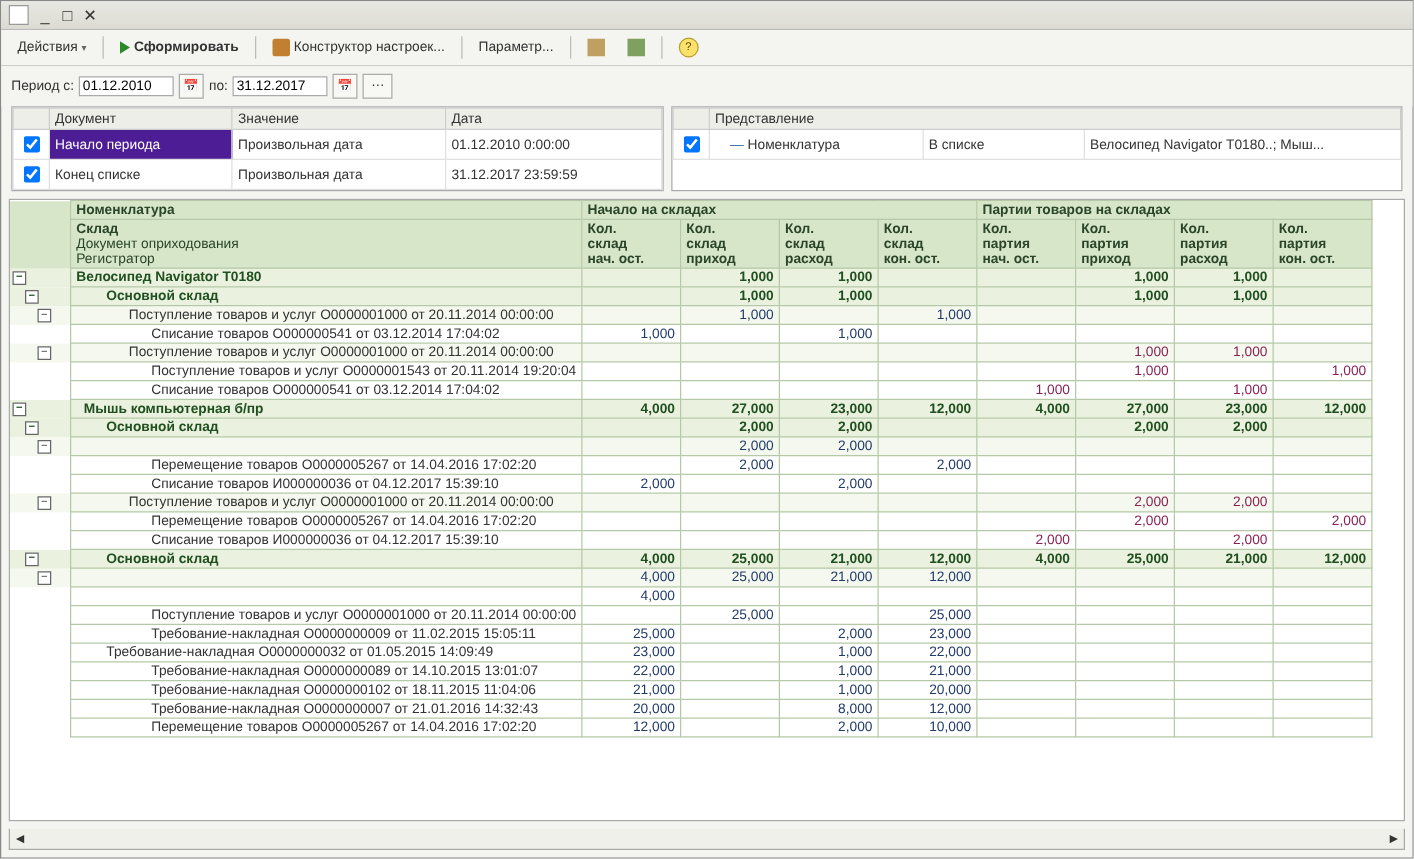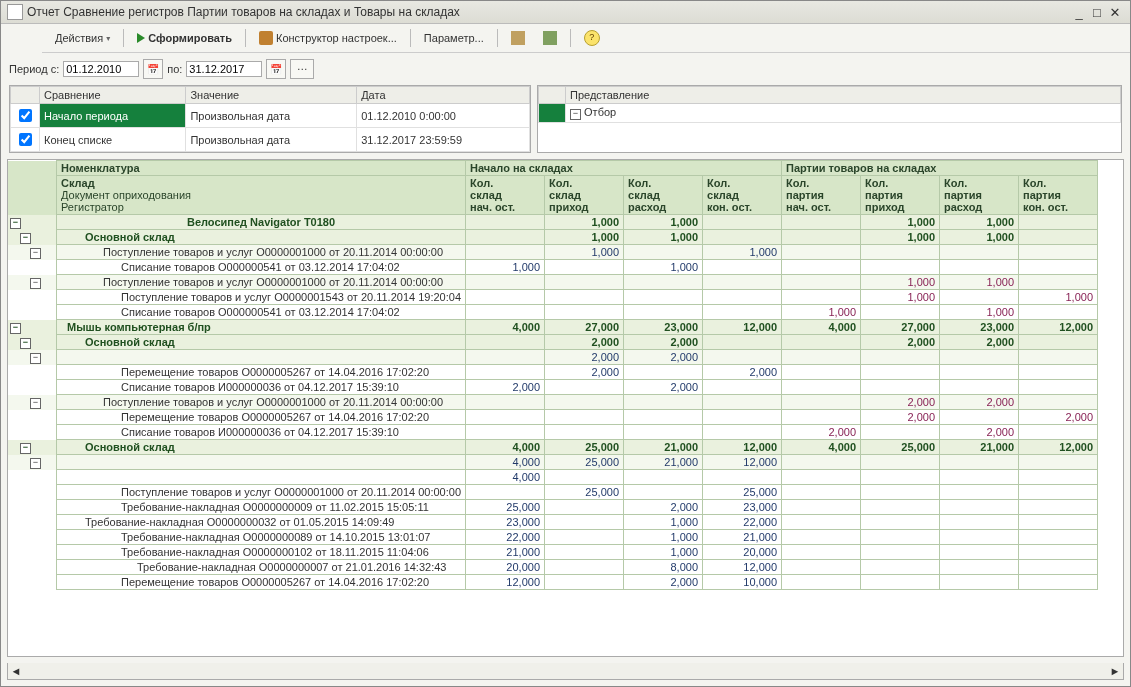--- a/index.html
+++ b/index.html
@@ -1,40 +1,40 @@
 <!DOCTYPE html>
 <html><head>
 <meta charset="utf-8">
 <style>
 html,body{margin:0;padding:0;font-family:Arial,sans-serif;font-size:11px;color:#333;background:#fff;height:100%;}
 .window{border:1px solid #888;width:1129px;height:685px;display:flex;flex-direction:column;background:#f4f4f0;}
 .titlebar{background:linear-gradient(#e8e8e2,#dcdcd4);padding:3px 6px;display:flex;align-items:center;border-bottom:1px solid #bbb;font-size:12px;}
 .titlebar .icon{width:14px;height:14px;background:#fff;border:1px solid #999;margin-right:4px;display:inline-block;}
 .titlebar .title{flex:1;}
 .titlebar .wbtn{width:18px;text-align:center;cursor:pointer;font-size:13px;}
-.toolbar{background:#f4f4f0;padding:3px 6px;display:flex;align-items:center;gap:4px;border-bottom:1px solid #ccc;margin-left:41px;}
+.toolbar{background:#f4f4f0;padding:3px 6px;display:flex;align-items:center;gap:4px;border-bottom:1px solid #ccc;}
 .toolbar .sep{width:1px;height:18px;background:#bbb;margin:0 2px;}
 .tbtn{padding:2px 6px;cursor:pointer;display:flex;align-items:center;gap:3px;border:1px solid transparent;border-radius:2px;}
 .ticon{width:14px;height:14px;display:inline-block;}
 .ticon.play{width:0;height:0;border-left:8px solid #2a8a2a;border-top:5px solid transparent;border-bottom:5px solid transparent;}
 .ticon.gear{background:#c08030;border-radius:2px;}
 .ticon.edit{background:#c0a060;}
 .ticon.qmark{width:14px;height:14px;background:#fbe36b;border:1px solid #b8a030;border-radius:50%;text-align:center;line-height:13px;font-size:9px;color:#604000;}
 .period-row{padding:6px 8px;display:flex;align-items:center;gap:4px;background:#f4f4f0;}
 .period-row label{}
 .dateinput{border:1px solid #aaa;background:#fff;padding:1px 2px;width:70px;font-size:11px;}
 .calbtn{width:18px;height:18px;border:1px solid #aaa;background:#f8f8f4;cursor:pointer;display:flex;align-items:center;justify-content:center;font-size:10px;}
 .smallbtn{width:22px;height:18px;border:1px solid #aaa;background:#f8f8f4;cursor:pointer;}
 .panels{display:flex;gap:6px;padding:0 8px 6px 8px;}
 .panel{flex:1;border:1px solid #aaa;background:#fff;}
 .panel table{width:100%;border-collapse:collapse;}
 .panel th{background:#eeeee8;border:1px solid #ccc;padding:2px 4px;text-align:left;font-weight:normal;}
 .panel td{border:1px solid #e0e0e0;padding:2px 4px;}
 .panel .chk{width:18px;text-align:center;}
-.panel td.sel{background:#15803d;color:#fff;}
+.panel td.sel{background:#4c1d95;color:#fff;}
 .panel .node{padding-left:16px;}
 .report{flex:1;margin:0 6px 6px 6px;border:1px solid #aaa;background:#fff;overflow:auto;position:relative;}
 .rg{border-collapse:collapse;}
 .rg th,.rg td{border:1px solid #b5c9a8;padding:1px 4px;white-space:nowrap;}
 .rg th{background:#d7e6c8;text-align:left;font-weight:bold;color:#2a452a;}
 .rg td.num{text-align:right;color:#223a6a;}
 .rg tr.g0 td{background:#eaf1de;color:#205020;font-weight:bold;}
 .rg tr.g1 td{background:#eaf1de;color:#205020;font-weight:bold;}
 .rg tr.g2 td{background:#f4f8ee;}
 .rg tr.g3 td{background:#fff;}
@@ -45,21 +45,20 @@
 .scroll-strip{height:16px;display:flex;align-items:center;border-top:1px solid #ccc;background:#f0f0ea;margin:0 6px 6px 6px;border:1px solid #aaa;border-top:none;}
 .scroll-strip .arrow{width:16px;text-align:center;cursor:pointer;}
 .scroll-strip .track{flex:1;position:relative;height:14px;}
 </style>
 </head>
 <body>
 
 <div class="window">
   <div class="titlebar">
     <span class="icon"></span>
-    <span class="title">Отчет  Сравнение регистров Партии товаров на складах и Товары на складах</span>
     <span class="wbtn">_</span>
     <span class="wbtn">□</span>
     <span class="wbtn">✕</span>
   </div>
 
   <div class="toolbar">
     <div class="tbtn">
         <span>Действия</span>
         <span style="font-size:8px;color:#666;">▾</span>
       </div>
@@ -99,21 +98,21 @@
     <div class="calbtn">📅</div>
     <div class="smallbtn" style="text-align:center;">…</div>
   </div>
 
   <div class="panels">
     <div class="panel" style="flex:0 0 520px;">
       <table>
         <tbody>
             <tr>
           <th class="chk"></th>
-          <th>Сравнение</th>
+          <th>Документ</th>
           <th>Значение</th>
           <th>Дата</th>
         </tr>
         </tbody>
           <tbody id="left-rows">
             <tr>
               <td class="chk"><input type="checkbox" checked="" style=""></td>
               <td class="sel">Начало периода</td>
               <td>Произвольная дата</td>
               <td>01.12.2010 0:00:00</td>
@@ -127,26 +126,28 @@
           </tbody>
       </table>
     </div>
     <div class="panel">
       <table>
         <tbody>
             <tr>
               <th class="chk"></th>
               <th colspan="3">Представление</th>
             </tr>
-        <tr>
-              <td class="chk sel"></td>
-              <td colspan="3"><span style="display:inline-block;width:9px;height:9px;border:1px solid #666;line-height:7px;text-align:center;font-size:9px;">−</span> <span>Отбор</span></td>
-            </tr>
         </tbody>
           <tbody id="right-rows">
+            <tr>
+              <td class="chk"><input type="checkbox" checked="" style=""></td>
+              <td class="node" style="width:150px;"><span style="color:#3a6ea5;">—</span> Номенклатура</td>
+              <td style="width:120px;">В списке</td>
+              <td>Велосипед Navigator Т0180..; Мыш...</td>
+            </tr>
           </tbody>
       </table>
     </div>
   </div>
 
   <div class="report">
     <table class="rg" id="rg">
     <thead>
           <tr>
             <th rowspan="2" class="tree-cell"></th>
@@ -162,21 +163,21 @@
             <th style="width:70px;">Кол.<br>склад<br>кон. ост.</th>
             <th style="width:70px;">Кол.<br>партия<br>нач. ост.</th>
             <th style="width:70px;">Кол.<br>партия<br>приход</th>
             <th style="width:70px;">Кол.<br>партия<br>расход</th>
             <th style="width:70px;">Кол.<br>партия<br>кон. ост.</th>
           </tr>
         </thead>
         <tbody>
           <tr class="g0">
             <td class="tree-cell"><span style="padding-left:0px;"></span><span class="tgl">−</span></td>
-            <td class="lbl" style="color:#205020;font-weight:bold;text-align:center;">Велосипед Navigator Т0180</td>
+            <td class="lbl" style="color:#205020;font-weight:bold;">Велосипед Navigator Т0180</td>
             <td class="num"></td>
             <td class="num">1,000</td>
             <td class="num">1,000</td>
             <td class="num"></td>
             <td class="num"></td>
             <td class="num purple">1,000</td>
             <td class="num purple">1,000</td>
             <td class="num"></td>
           </tr>
           <tr class="g1">
@@ -438,21 +439,21 @@
             <td class="num"></td>
             <td class="num">1,000</td>
             <td class="num">20,000</td>
             <td class="num"></td>
             <td class="num"></td>
             <td class="num"></td>
             <td class="num"></td>
           </tr>
           <tr class="g3">
             <td class="tree-cell"></td>
-            <td class="lbl" style="padding-left:80px;font-weight:normal;color:#333;">Требование-накладная О0000000007 от 21.01.2016 14:32:43</td>
+            <td class="lbl" style="padding-left:64px;font-weight:normal;color:#333;">Требование-накладная О0000000007 от 21.01.2016 14:32:43</td>
             <td class="num">20,000</td>
             <td class="num"></td>
             <td class="num">8,000</td>
             <td class="num">12,000</td>
             <td class="num"></td>
             <td class="num"></td>
             <td class="num"></td>
             <td class="num"></td>
           </tr>
           <tr class="g3">

